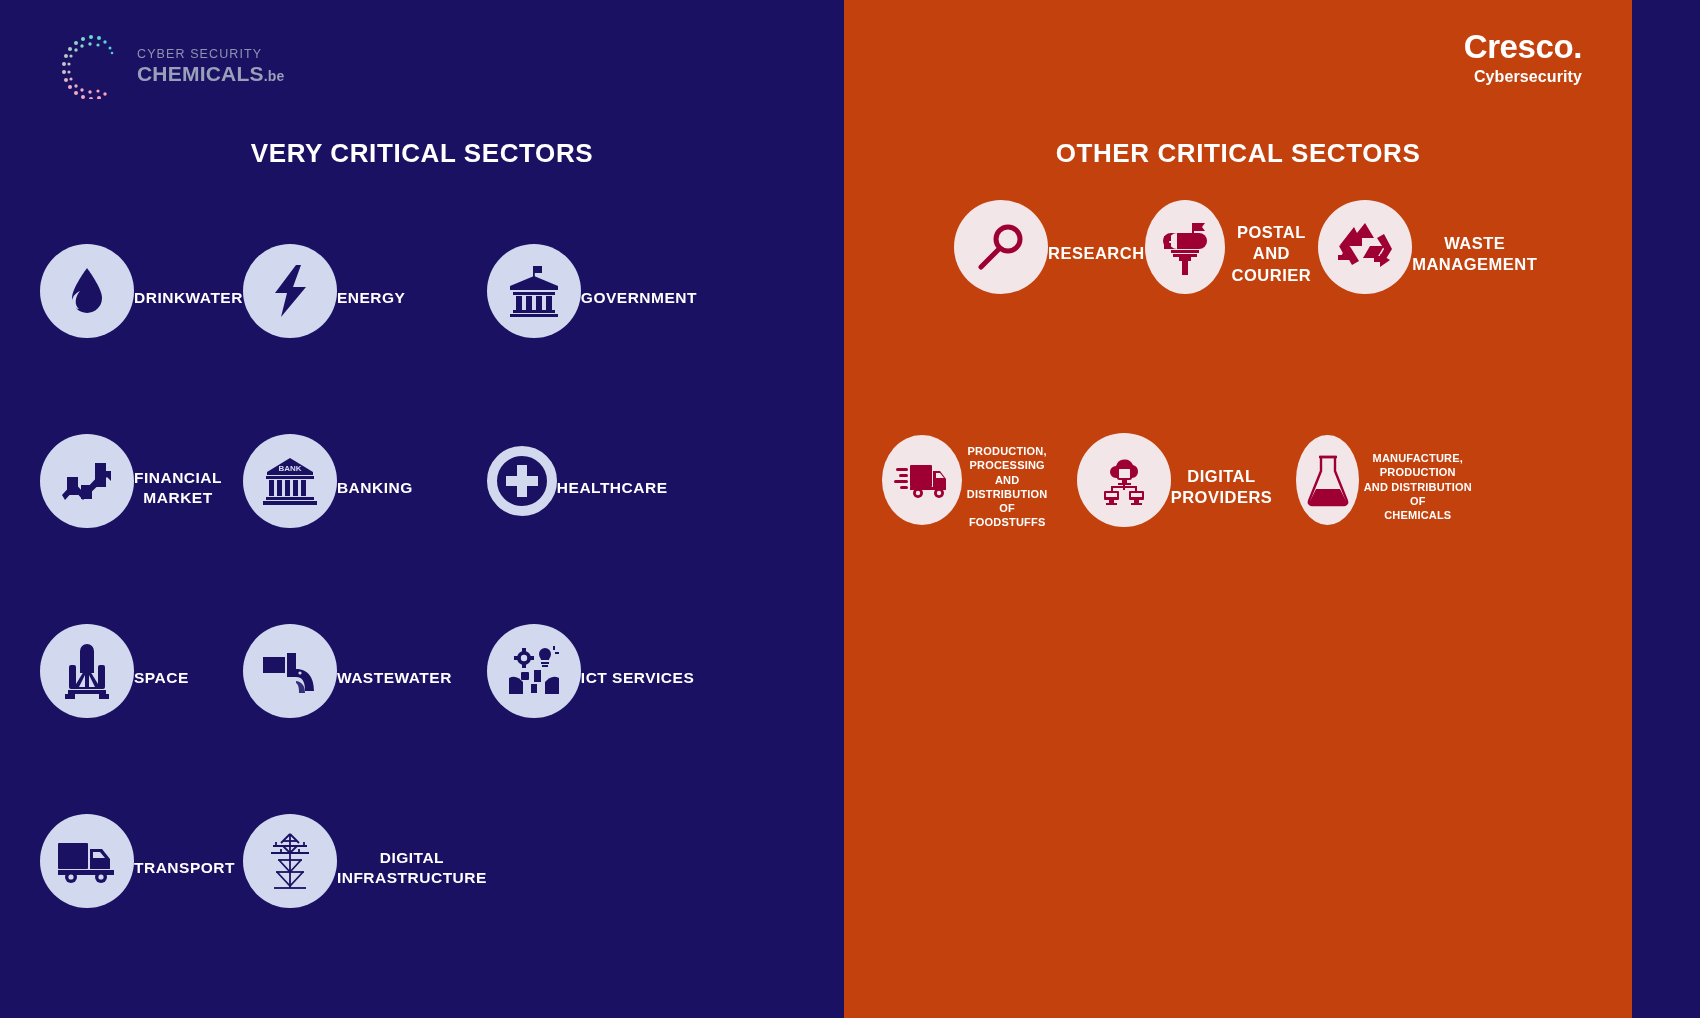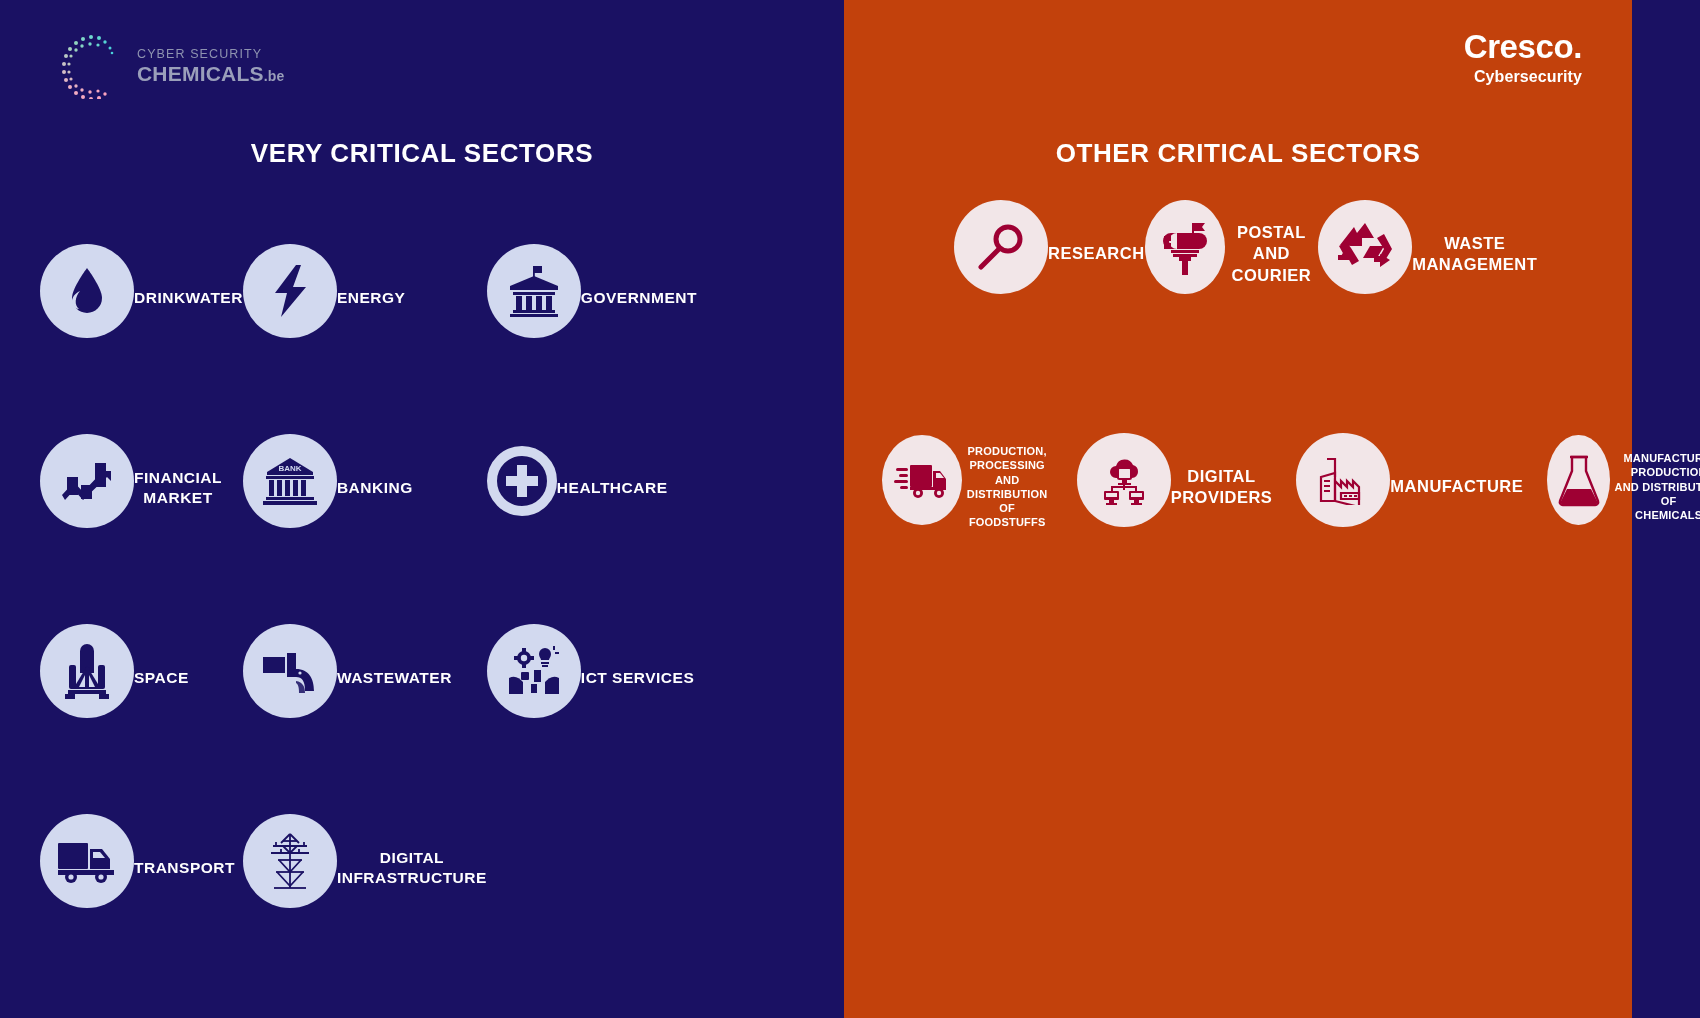--- a/index.html
+++ b/index.html
@@ -414,37 +414,20 @@
           <rect class="rd" x="38" y="46" width="5" height="3"></rect>
           <rect class="rd" x="35" y="49" width="11" height="2"></rect>
           <rect x="10" y="39" width="11" height="4" fill="#f2e6e8"></rect>
           <rect x="35" y="39" width="11" height="4" fill="#f2e6e8"></rect>
         </svg>
       </div>
       <div class="label" style="white-space:pre-line">DIGITAL
 PROVIDERS</div>
     </div>
 
-    <div class="cell right">
-      <div class="bubble">
-        <svg width="56" height="50" viewBox="0 0 56 50">
-          <g stroke="#9e0033" stroke-width="2.2" fill="none">
-            <path d="M12 4 h8 v18"></path>
-            <path d="M6 22 L20 18 V46 H6 Z"></path>
-            <path d="M9 26 h6 M9 31 h6 M9 36 h6"></path>
-            <path d="M20 46 V26 l6 6 v-6 l6 6 v-6 l6 6 v-6 l6 6 v20 Z"></path>
-            <path d="M26 38 h18 v6 H26 Z"></path>
-          </g>
-          <rect class="rd" x="29" y="40" width="3" height="2"></rect>
-          <rect class="rd" x="34" y="40" width="3" height="2"></rect>
-          <rect class="rd" x="39" y="40" width="3" height="2"></rect>
-        </svg>
-      </div>
-      <div class="label">MANUFACTURE</div>
-    </div>
 
     <div class="cell right small tiny">
       <div class="bubble">
         <svg width="46" height="54" viewBox="0 0 46 54">
           <g stroke="#9e0033" stroke-width="2.4" fill="none">
             <path d="M16 4 h14 v14 L42 48 a3 3 0 0 1 -3 4 H7 a3 3 0 0 1 -3 -4 L16 18 Z"></path>
             <path d="M14 4 h18"></path>
           </g>
           <path class="rd" d="M11 36 h24 l6 12 a3 3 0 0 1 -3 4 H8 a3 3 0 0 1 -3 -4 Z"></path>
         </svg>

